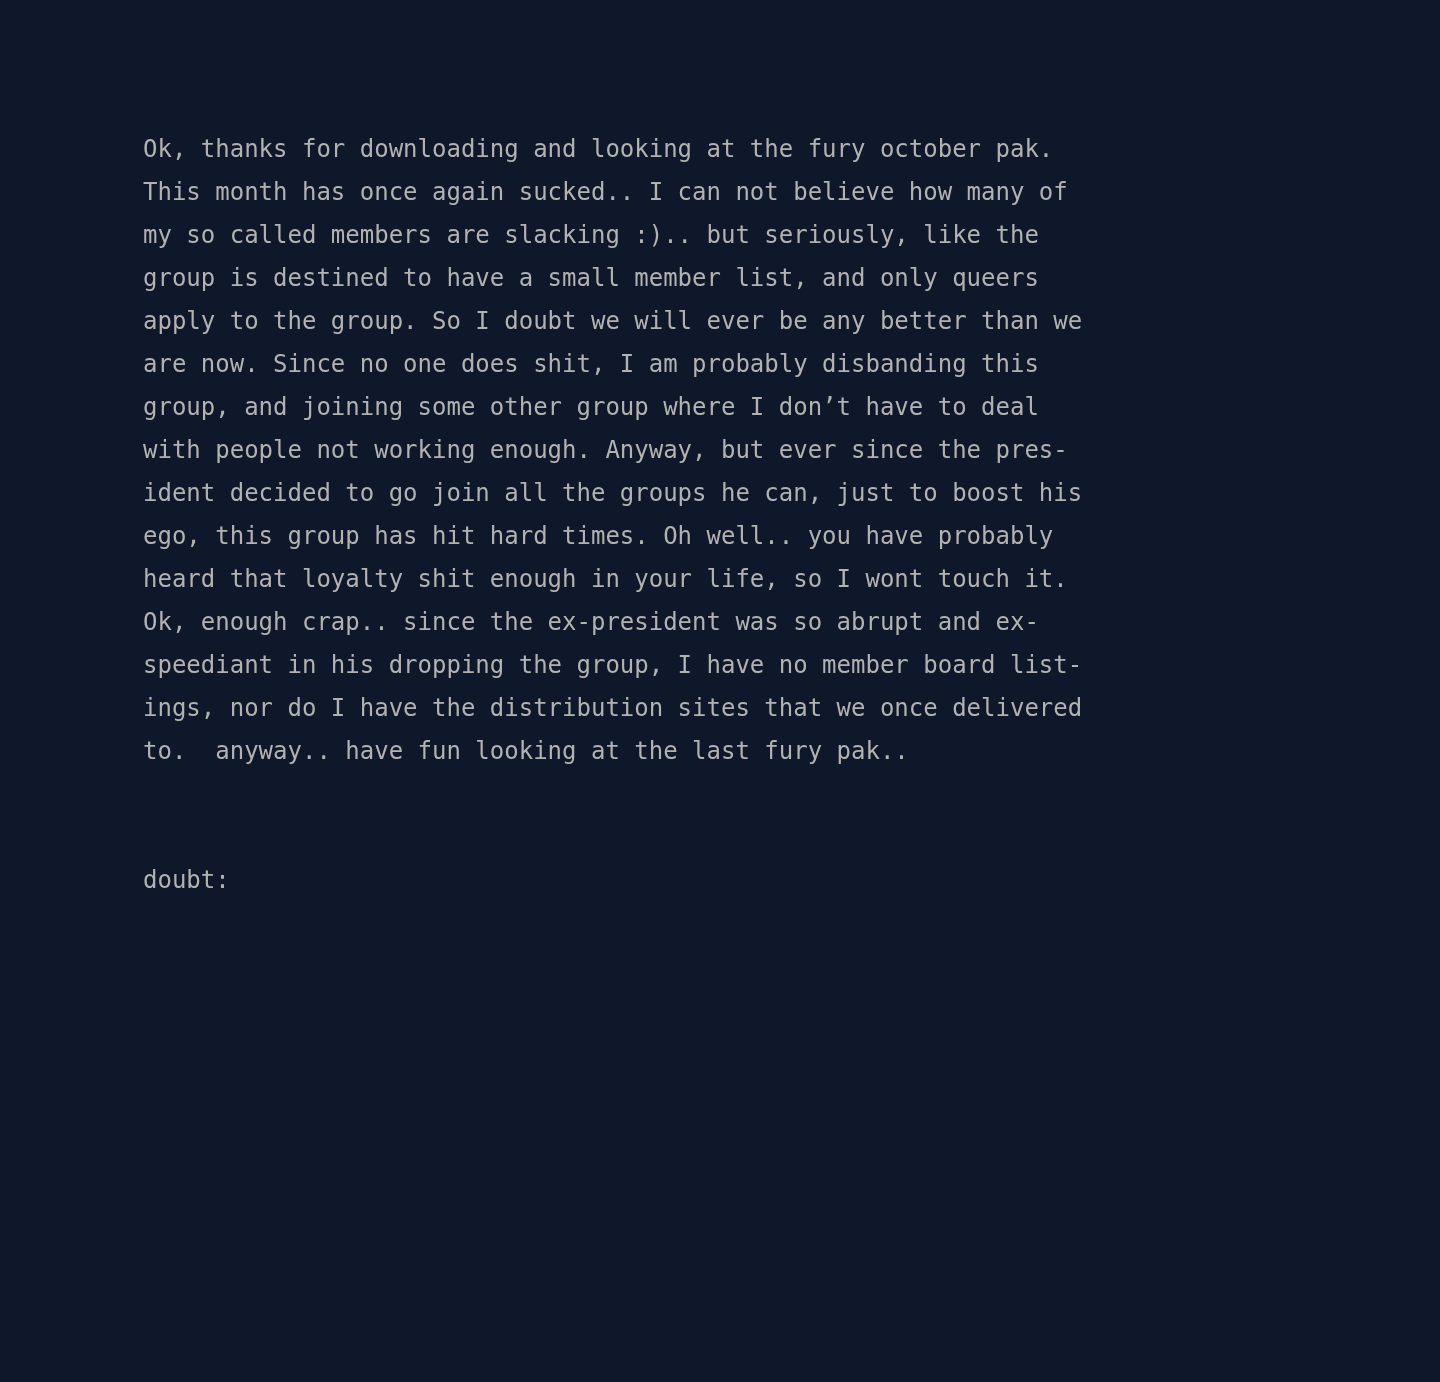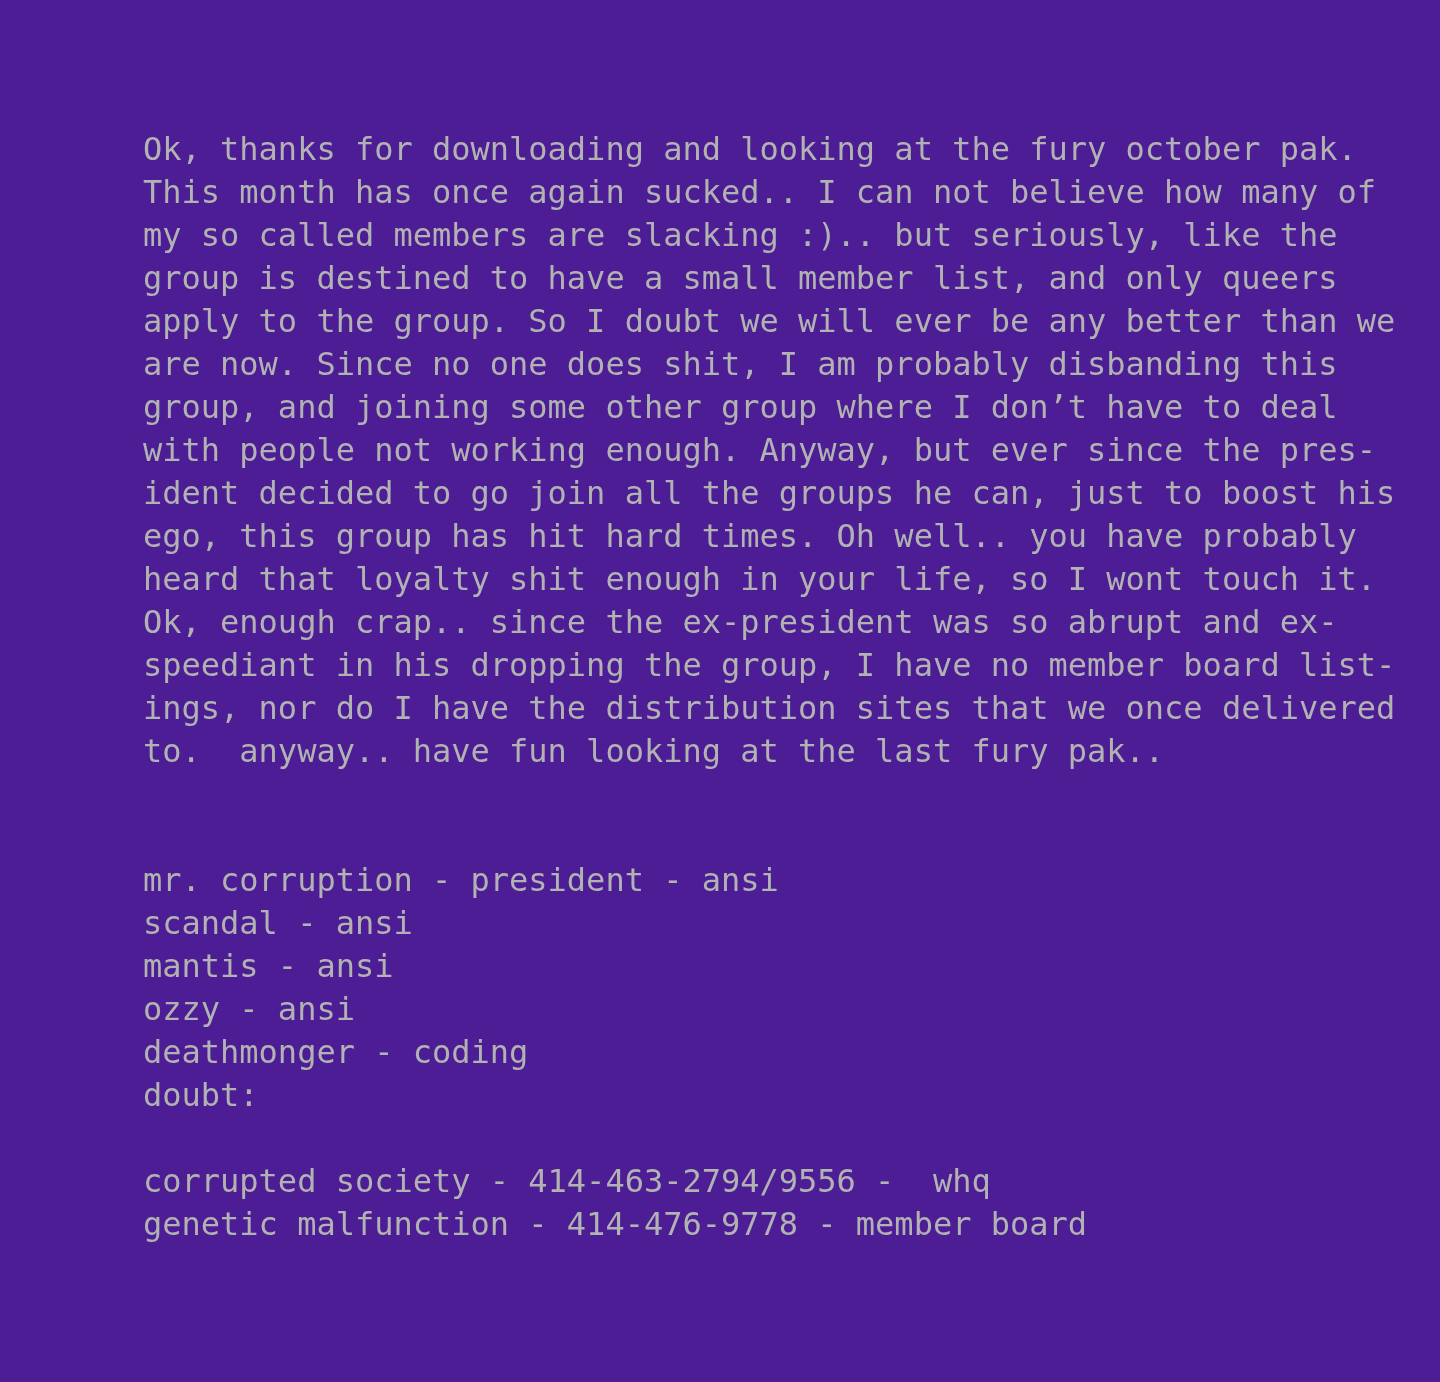--- a/index.html
+++ b/index.html
@@ -10,24 +10,24 @@
   body {
     width: 1440px;
     height: 1382px;
     overflow: hidden;
   }
   .screen {
     box-sizing: border-box;
     width: 1440px;
     height: 1382px;
     padding: 128px 40px 0 143px;
-    background: #4c1d95;
+    background: #0f172a;
     color: #b2b2b2;
     font-family: "DejaVu Sans Mono", "Liberation Mono", monospace;
-    font-size: 32px;
+    font-size: 24px;
     line-height: 43px;
     letter-spacing: 0;
   }
   pre.textblock {
     margin: 0;
     padding: 0;
     font: inherit;
     color: inherit;
     white-space: pre;
   }
@@ -53,28 +53,21 @@
 Ok, enough crap.. since the ex-president was so abrupt and ex-
 speediant in his dropping the group, I have no member board list-
 ings, nor do I have the distribution sites that we once delivered
 to.  anyway.. have fun looking at the last fury pak..</pre>
 
   <div class="gap"></div>
 
 
   <div class="gap"></div>
 
-  <pre class="textblock">mr. corruption - president - ansi
-scandal - ansi
-mantis - ansi
-ozzy - ansi
-deathmonger - coding</pre>
 
   <pre class="textblock">doubt:</pre>
 
   <div class="gap"></div>
 
-  <pre class="textblock">corrupted society - 414-463-2794/9556 -  whq
-genetic malfunction - 414-476-9778 - member board</pre>
 
   <div class="gap"></div>
 
 </div>
 
 </body></html>

